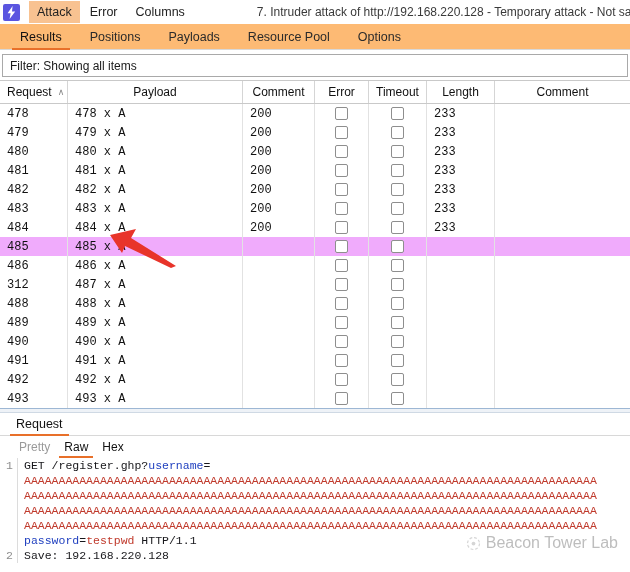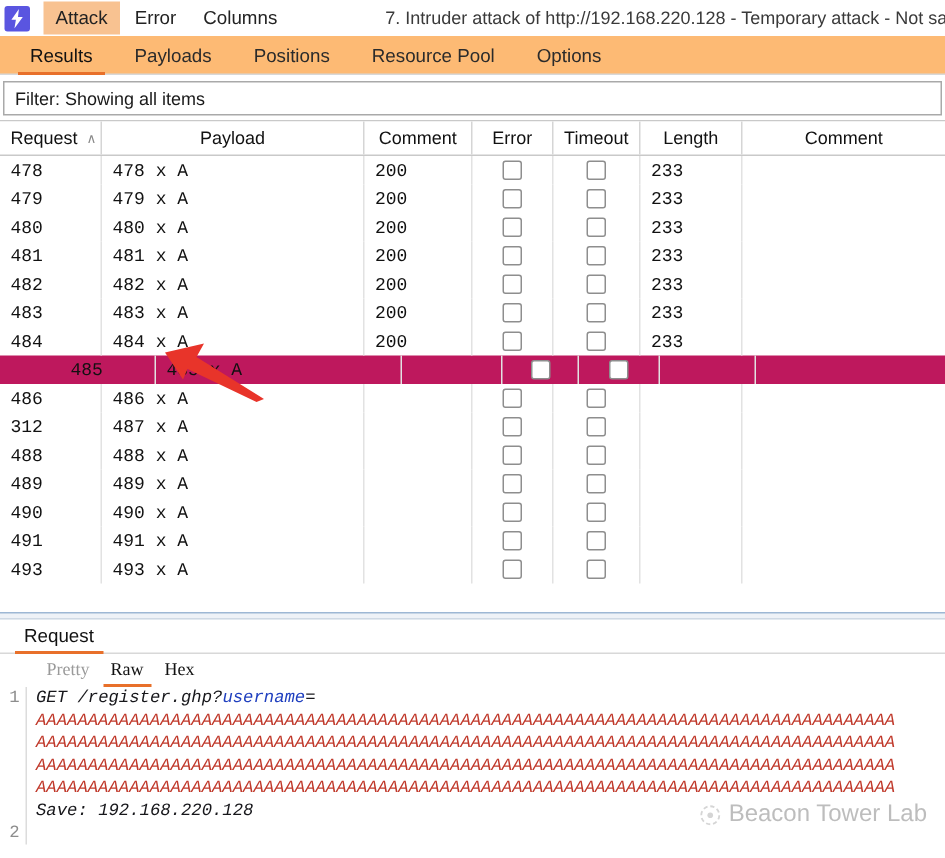--- a/index.html
+++ b/index.html
@@ -41,21 +41,21 @@
   .thead{display:flex;height:22px;border-bottom:1px solid #c9c9c9;background:#fff;}
   .th{
     display:flex;align-items:center;justify-content:center;
     font-size:12px;color:#111;border-right:1px solid #d5d5d5;box-sizing:border-box;height:22px;
   }
   .th.left{justify-content:flex-start;padding-left:7px;}
   .th:last-child{border-right:none;}
   .sort-caret{margin-left:6px;color:#8a8a8a;font-size:9px;line-height:1;}
   .tbody{height:304px;overflow:hidden;font-family:Liberation Mono, monospace;}
   .row{display:flex;height:19px;align-items:center;}
-  .row.sel{background:#be185d;padding-left:40px;}
+  .row.sel{background:#f0abfc;}
   .cell{
     box-sizing:border-box;height:19px;display:flex;align-items:center;
     border-right:1px solid #e2e2e2;font-size:12px;color:#111;overflow:hidden;white-space:nowrap;
   }
   .cell.c-req{width:68px;padding-left:7px;}
   .cell.c-pay{width:175px;padding-left:7px;}
   .cell.c-sta{width:72px;padding-left:7px;}
   .cell.c-err{width:54px;justify-content:center;}
   .cell.c-tmo{width:58px;justify-content:center;}
   .cell.c-len{width:68px;padding-left:7px;}
@@ -63,30 +63,30 @@
   .chk{
     width:11px;height:11px;border:1px solid #8e8e8e;border-radius:2px;background:#fff;
   }
   .hdr-req{width:68px;}.hdr-pay{width:175px;}.hdr-sta{width:72px;}
   .hdr-err{width:54px;}.hdr-tmo{width:58px;}.hdr-len{width:68px;}.hdr-com{width:135px;}
   
   .splitter{height:3px;background:#eef2f7;border-top:1px solid #9db7d4;border-bottom:1px solid #cfd9e4;}
   .reqtabs{height:22px;display:flex;align-items:flex-end;padding-left:10px;border-bottom:1px solid #d8d8d8;}
   .reqtab{font-size:12.5px;color:#111;padding:0 6px 4px 6px;position:relative;}
   .reqtab.active:after{content:"";position:absolute;left:0;right:0;bottom:-1px;height:2px;background:#e8702a;}
-  .subtabs{height:22px;display:flex;align-items:flex-end;padding-left:24px;font-family:Liberation Serif, serif;}
+  .subtabs{height:22px;display:flex;align-items:flex-end;padding-left:12px;}
   .subtab{font-size:12px;padding:0 7px 4px 7px;position:relative;color:#111;}
   .subtab.dim{color:#9a9a9a;}
   .subtab.active:after{content:"";position:absolute;left:2px;right:2px;bottom:0;height:2px;background:#e8702a;}
   .editor{display:flex;font-family:"Liberation Mono", monospace;font-size:11.5px;line-height:15px;}
   .gutter{width:18px;text-align:right;color:#8d8d8d;padding-right:4px;box-sizing:border-box;
           border-right:1px solid #dcdcdc;background:#fff;flex:none;}
   .gutter div{height:15px;}
   .code{padding-left:6px;white-space:nowrap;overflow:hidden;flex:1;}
-  .code div{height:15px;font-style:italic;}
+  .code div{height:15px;}
   .k-blue{color:#1f3fbf;}
   .k-red{color:#c0392b;}
   .k-dark{color:#17171b;}
   .filler{height:15px;}
   
   .arrow{position:absolute;left:110px;top:226px;pointer-events:none;}
   
   .watermark{
     position:absolute;right:12px;bottom:20px;display:flex;align-items:center;
     opacity:.55;color:#888;font-size:16px;pointer-events:none;
@@ -103,22 +103,22 @@
     </svg>
   </div>
   <div class="menu-item active">Attack</div>
   <div class="menu-item">Error</div>
   <div class="menu-item">Columns</div>
   <div class="win-title">7. Intruder attack of http://192.168.220.128 - Temporary attack - Not saved to p</div>
 </div>
 
 <div class="tabrow">
   <div class="tab active">Results</div>
+  <div class="tab">Positions</div>
   <div class="tab">Payloads</div>
-  <div class="tab">Positions</div>
   <div class="tab">Resource Pool</div>
   <div class="tab">Options</div>
 </div>
 
 <div class="filterwrap">
   <div class="filterbar">
     <span>Filter: Showing all items</span>
   </div>
 </div>
 
@@ -301,20 +301,33 @@
         </div>
         <div class="cell c-tmo">
           <span class="chk"></span>
         </div>
         <div class="cell c-len"></div>
         <div class="cell c-com"></div>
       </div>
       <div class="row">
         <div class="cell c-req">491</div>
         <div class="cell c-pay">491 x A</div>
+        <div class="cell c-sta"></div>
+        <div class="cell c-err">
+          <span class="chk"></span>
+        </div>
+        <div class="cell c-tmo">
+          <span class="chk"></span>
+        </div>
+        <div class="cell c-len"></div>
+        <div class="cell c-com"></div>
+      </div>
+      <div class="row">
+        <div class="cell c-req">492</div>
+        <div class="cell c-pay">492 x A</div>
         <div class="cell c-sta"></div>
         <div class="cell c-err">
           <span class="chk"></span>
         </div>
         <div class="cell c-tmo">
           <span class="chk"></span>
         </div>
         <div class="cell c-len"></div>
         <div class="cell c-com"></div>
       </div>
@@ -358,20 +371,23 @@
   </div>
   <div class="code">
     <div>
       <span class="k-dark">GET</span><span class="k-dark"> /register.ghp?</span><span class="k-blue">username</span><span class="k-dark">=</span>
     </div>
     <div class="k-red">AAAAAAAAAAAAAAAAAAAAAAAAAAAAAAAAAAAAAAAAAAAAAAAAAAAAAAAAAAAAAAAAAAAAAAAAAAAAAAAAAAA</div>
     <div class="k-red">AAAAAAAAAAAAAAAAAAAAAAAAAAAAAAAAAAAAAAAAAAAAAAAAAAAAAAAAAAAAAAAAAAAAAAAAAAAAAAAAAAA</div>
     <div class="k-red">AAAAAAAAAAAAAAAAAAAAAAAAAAAAAAAAAAAAAAAAAAAAAAAAAAAAAAAAAAAAAAAAAAAAAAAAAAAAAAAAAAA</div>
     <div class="k-red">AAAAAAAAAAAAAAAAAAAAAAAAAAAAAAAAAAAAAAAAAAAAAAAAAAAAAAAAAAAAAAAAAAAAAAAAAAAAAAAAAAA</div>
     <div>
+      <span class="k-blue">password</span><span class="k-dark">=</span><span class="k-red">testpwd</span><span class="k-dark"> HTTP/1.1</span>
+    </div>
+    <div>
       <span class="k-dark">Save:</span><span class="k-dark"> 192.168.220.128</span>
     </div>
   </div>
 </div>
 
 <div class="arrow">
   <svg width="70" height="42" viewBox="0 0 70 42" aria-hidden="true">
     <path d="M0 9 L26 3 L21 12 L66 40 L61 42 L15 20 L12 27 Z" fill="#e8342a"></path>
   </svg>
 </div>

